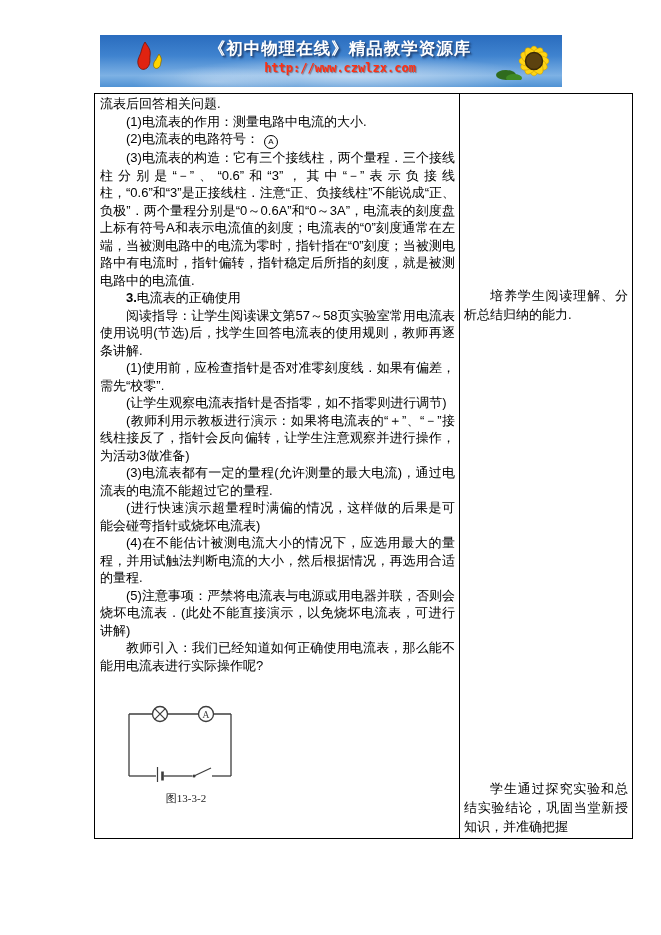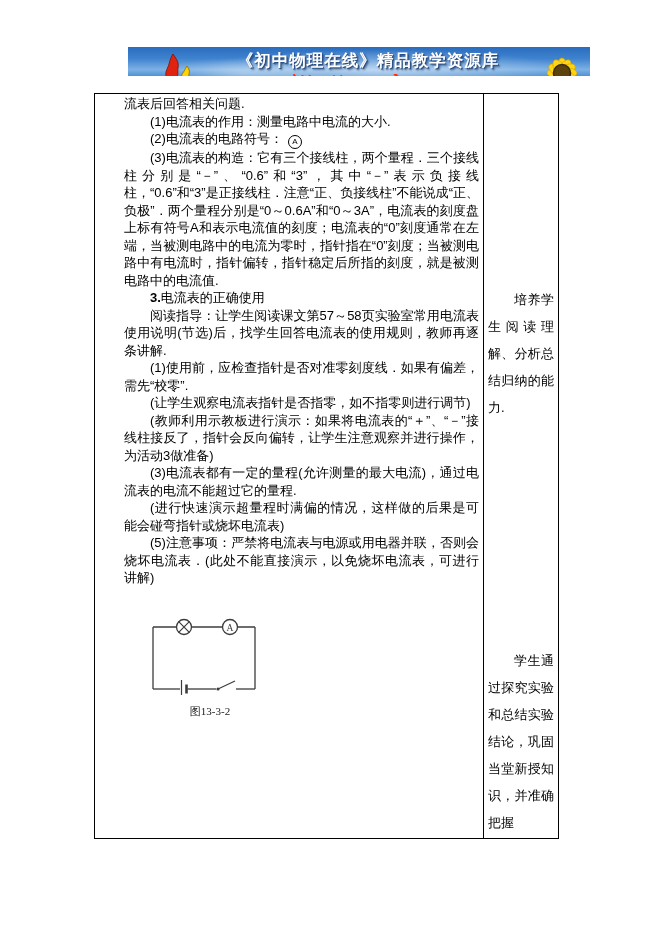--- a/index.html
+++ b/index.html
@@ -4,45 +4,44 @@
 <style>
   html,body{margin:0;padding:0;}
   body{
     width:661px;height:935px;position:relative;background:#ffffff;
     font-family:"Liberation Sans","DejaVu Sans",sans-serif;color:#000;
     overflow:hidden;
   }
 
   
   .banner{
-    position:absolute;left:100px;top:47px;width:462px;height:29px;
+    position:absolute;left:100px;top:35px;width:462px;height:52px;
     background:
       radial-gradient(ellipse 260px 30px at 55% 80%, rgba(255,255,255,.50), rgba(255,255,255,0) 70%),
       radial-gradient(ellipse 120px 22px at 25% 90%, rgba(255,255,255,.35), rgba(255,255,255,0) 70%),
       linear-gradient(180deg,#2a6cbe 0%,#3f83cf 40%,#7db1e4 78%,#4f92d4 100%);
     overflow:hidden;
-    margin-left:28px;
   }
   .banner-logo{position:absolute;left:35px;top:5px;}
   .banner-center{position:absolute;left:90px;top:3px;width:300px;text-align:center;}
   .banner-title{
     font-size:16.5px;font-weight:bold;color:#ffffff;letter-spacing:1px;white-space:nowrap;
     text-shadow:1px 1px 0 #274f86,2px 2px 2px rgba(20,40,80,.65);
   }
   .banner-url{
     font-size:12px;font-weight:bold;color:#ff2f12;margin-top:1px;
     font-family:"DejaVu Sans Mono","Liberation Mono",monospace;
     text-shadow:1px 1px 1px rgba(90,10,0,.45);
   }
   .banner-sunflower{position:absolute;right:0px;top:4px;}
 
   
   .doc-table{
-    position:absolute;left:94px;top:93px;width:465px;height:746px;
-    border:1px solid #000;display:flex;box-sizing:border-box;padding-left:24px;
+    position:absolute;left:94px;top:93px;width:539px;height:746px;
+    border:1px solid #000;display:flex;box-sizing:border-box;
   }
   .cell-left{
     width:365px;box-sizing:border-box;border-right:1px solid #000;
     padding:1px 4px 0 5px;
   }
   .cell-right{
     flex:1;position:relative;box-sizing:border-box;padding:0 4px;
   }
 
   
@@ -61,21 +60,21 @@
   
   .figure-wrap{margin:28px 0 0 26px;width:120px;}
   .figure-caption{
     margin-top:5px;text-align:center;font-size:11px;
     font-family:"Liberation Serif","DejaVu Serif",serif;color:#222;
   }
 
   
   .note{
     position:absolute;left:4px;right:4px;margin:0;
-    font-size:13px;line-height:27px;text-align:justify;text-indent:2em;
+    font-size:13px;line-height:19px;text-align:justify;text-indent:2em;
   }
   .note-1{top:192px;}
   .note-2{bottom:2px;}
 </style>
 </head>
 <body>
 
 <div class="banner">
   <span class="banner-logo">
     <svg width="42" height="36" viewBox="0 0 42 36">
@@ -114,21 +113,23 @@
     <p class="ind">(1)电流表的作用：测量电路中电流的大小.</p>
     <p class="ind"><span>(2)电流表的电路符号：</span><span class="circA">A</span></p>
     <p class="ind">(3)电流表的构造：它有三个接线柱，两个量程．三个接线柱分别是“－”、“0.6”和“3”，其中“－”表示负接线柱，“0.6”和“3”是正接线柱．注意“正、负接线柱”不能说成“正、负极”．两个量程分别是“0～0.6A”和“0～3A”，电流表的刻度盘上标有符号A和表示电流值的刻度；电流表的“0”刻度通常在左端，当被测电路中的电流为零时，指针指在“0”刻度；当被测电路中有电流时，指针偏转，指针稳定后所指的刻度，就是被测电路中的电流值.</p>
     <p class="ind"><b>3.</b><span>电流表的正确使用</span></p>
     <p class="ind">阅读指导：让学生阅读课文第57～58页实验室常用电流表使用说明(节选)后，找学生回答电流表的使用规则，教师再逐条讲解.</p>
     <p class="ind">(1)使用前，应检查指针是否对准零刻度线．如果有偏差，需先“校零”.</p>
     <p class="ind">(让学生观察电流表指针是否指零，如不指零则进行调节)</p>
     <p class="ind">(教师利用示教板进行演示：如果将电流表的“＋”、“－”接线柱接反了，指针会反向偏转，让学生注意观察并进行操作，为活动3做准备)</p>
     <p class="ind">(3)电流表都有一定的量程(允许测量的最大电流)，通过电流表的电流不能超过它的量程.</p>
     <p class="ind">(进行快速演示超量程时满偏的情况，这样做的后果是可能会碰弯指针或烧坏电流表)</p>
+    <p class="ind">(4)在不能估计被测电流大小的情况下，应选用最大的量程，并用试触法判断电流的大小，然后根据情况，再选用合适的量程.</p>
     <p class="ind">(5)注意事项：严禁将电流表与电源或用电器并联，否则会烧坏电流表．(此处不能直接演示，以免烧坏电流表，可进行讲解)</p>
+    <p class="ind">教师引入：我们已经知道如何正确使用电流表，那么能不能用电流表进行实际操作呢?</p>
 
     <div class="figure-wrap">
       <svg width="112" height="80" viewBox="0 0 112 80">
         <g stroke="#3c3c3c" stroke-width="1.3" fill="none">
 
           <path d="M3 12 H105"></path>
 
           <path d="M3 12 V74"></path>
           <path d="M105 12 V74"></path>
 

